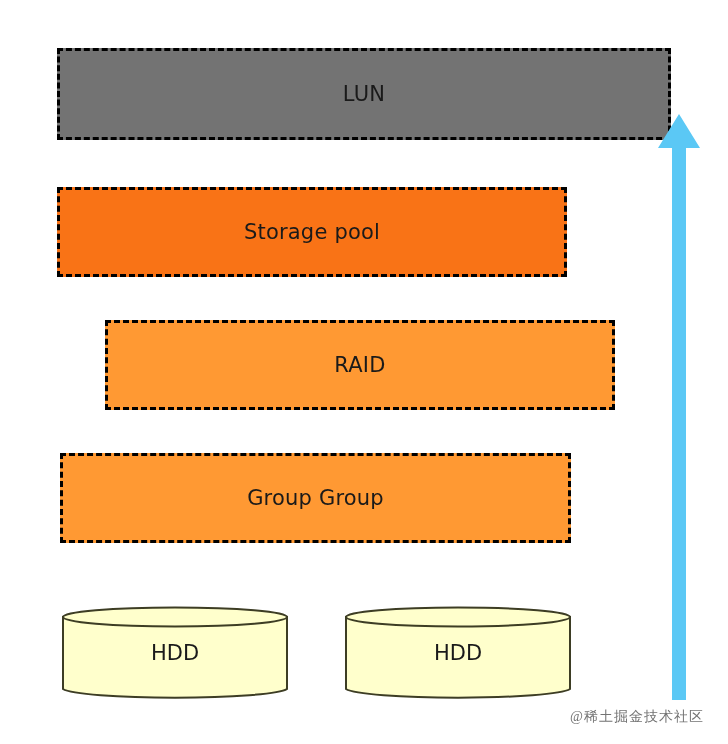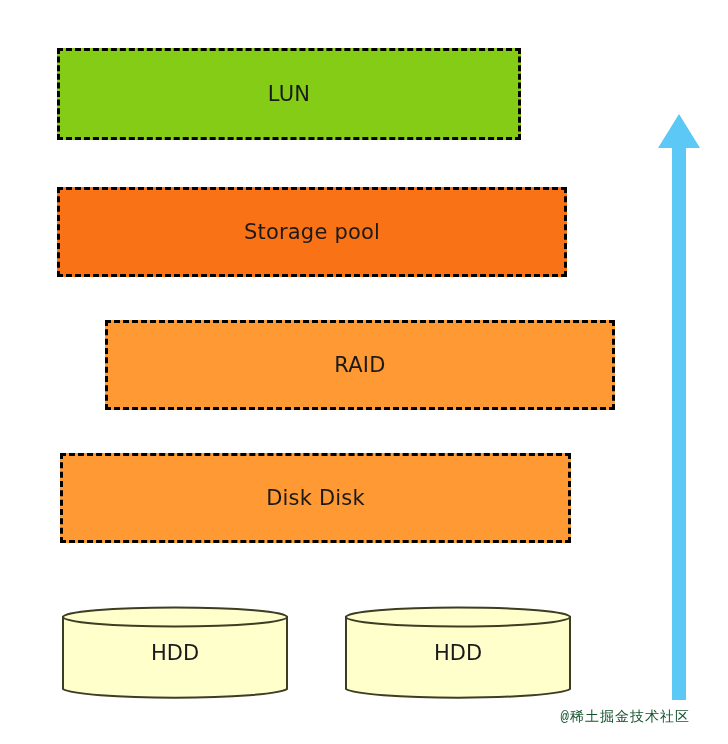--- a/index.html
+++ b/index.html
@@ -29,21 +29,21 @@
     align-items: center;
     justify-content: center;
   }
   .layer-label {
     font-size: 21px;
     color: #1a1a1a;
     letter-spacing: 0.2px;
     font-family: "DejaVu Sans", sans-serif;
   }
 
-  #box-lun      { left: 57px;  top: 48px;  width: 464px; height: 92px; background: #84cc16; }
+  #box-lun      { left: 57px;  top: 48px;  width: 614px; height: 92px; background: #737373; }
   #box-pool     { left: 57px;  top: 187px; width: 510px; height: 90px; background: #f97316; }
   #box-raid     { left: 57px;  top: 320px; width: 510px; height: 90px; background: #ff9933; margin-left: 48px; }
   #box-diskgrp  { left: 60px;  top: 453px; width: 511px; height: 90px; background: #ff9933; }
 
   
   .hdd {
     position: absolute;
     width: 226px;
     height: 94px;
   }
@@ -73,48 +73,48 @@
     left: 655px;
     top: 112px;
     width: 48px;
     height: 590px;
   }
   #flow-arrow svg { display: block; width: 100%; height: 100%; }
 
   
   #watermark {
     position: absolute;
-    right: 38px;
+    right: 24px;
     bottom: 18px;
     font-size: 14px;
-    color: #14532d;
+    color: #737373;
     letter-spacing: 1px;
     white-space: nowrap;
-    font-family: Liberation Mono, monospace;
+    font-family: Liberation Serif, serif;
   }
 </style>
 </head>
 <body>
 
 <div class="canvas">
 
   <div class="layer-box" id="box-lun">
     <span class="layer-label">LUN</span>
   </div>
 
   <div class="layer-box" id="box-pool">
     <span class="layer-label">Storage pool</span>
   </div>
 
   <div class="layer-box" id="box-raid">
     <span class="layer-label">RAID</span>
   </div>
 
   <div class="layer-box" id="box-diskgrp">
-    <span class="layer-label">Disk Disk</span>
+    <span class="layer-label">Group Group</span>
   </div>
 
   <div class="hdd" id="hdd-1">
     <svg viewBox="0 0 226 94" preserveAspectRatio="none">
       <path d="M1,11 L1,83 A113,10 0 0 0 225,83 L225,11 Z" fill="#ffffcc" stroke="#3d3d24" stroke-width="2"></path>
       <ellipse cx="113" cy="11" rx="112" ry="9.5" fill="#ffffcc" stroke="#3d3d24" stroke-width="2"></ellipse>
     </svg>
     <div class="hdd-label">HDD</div>
   </div>
 

